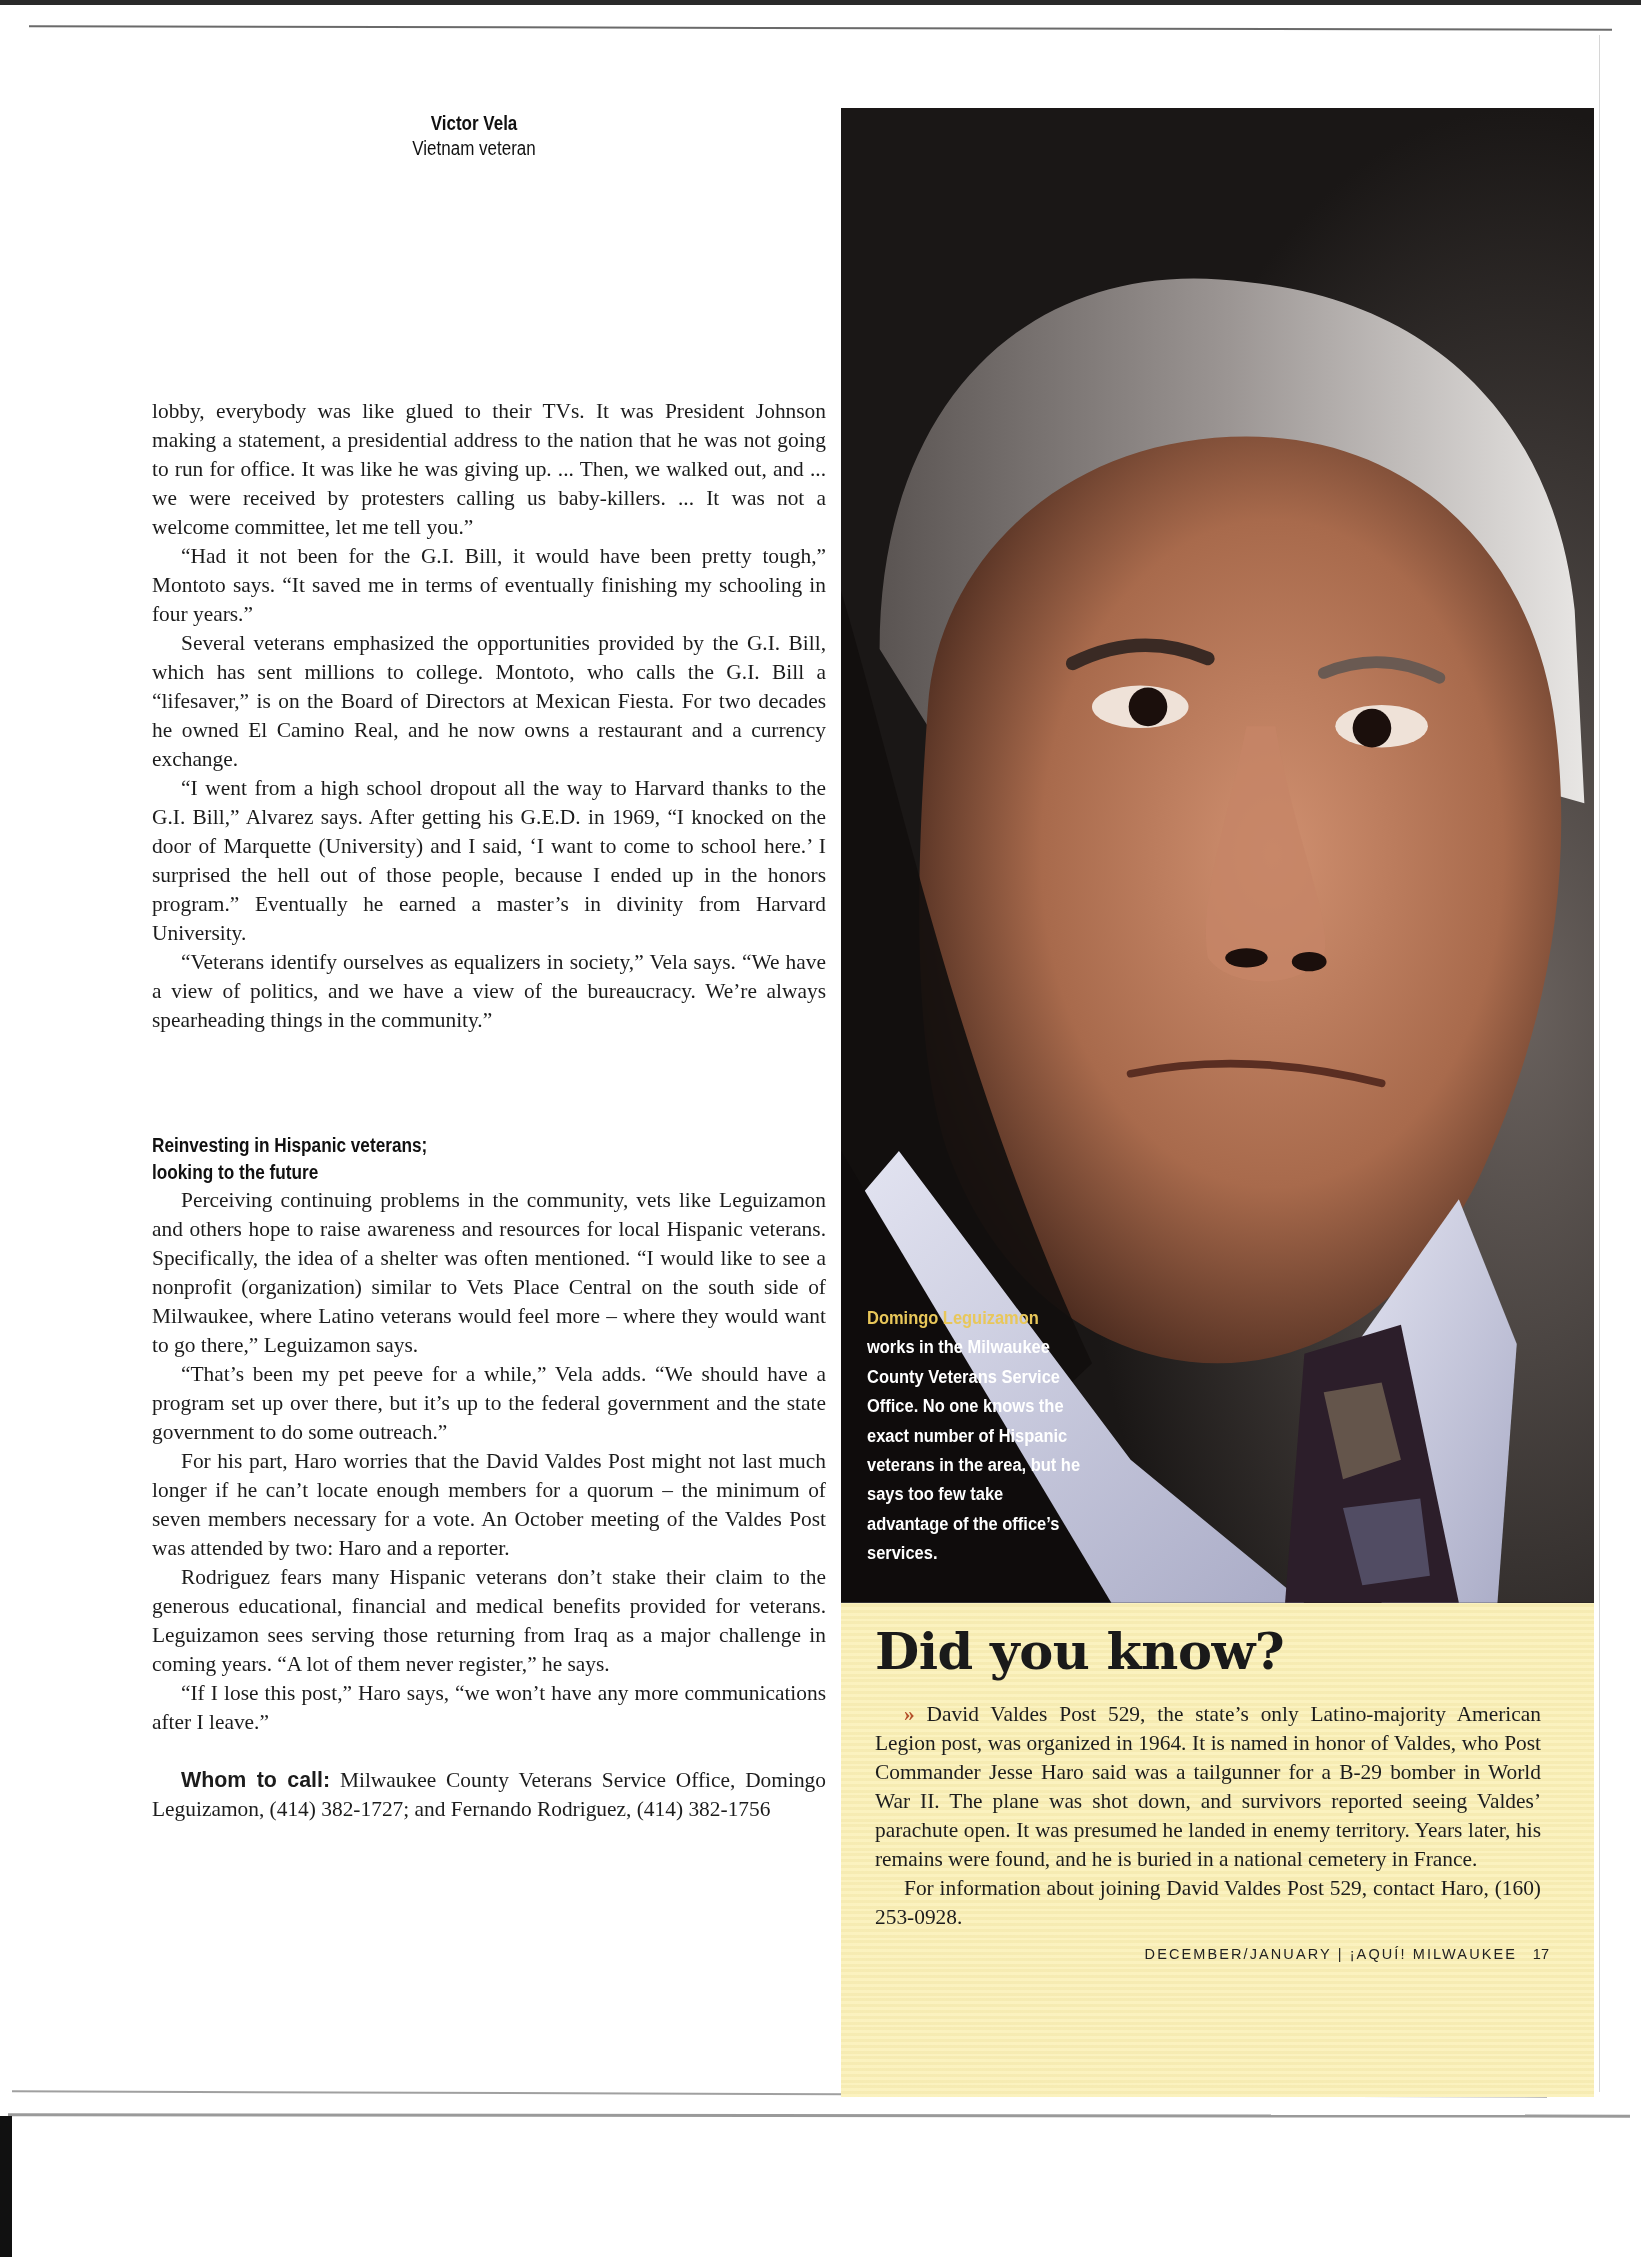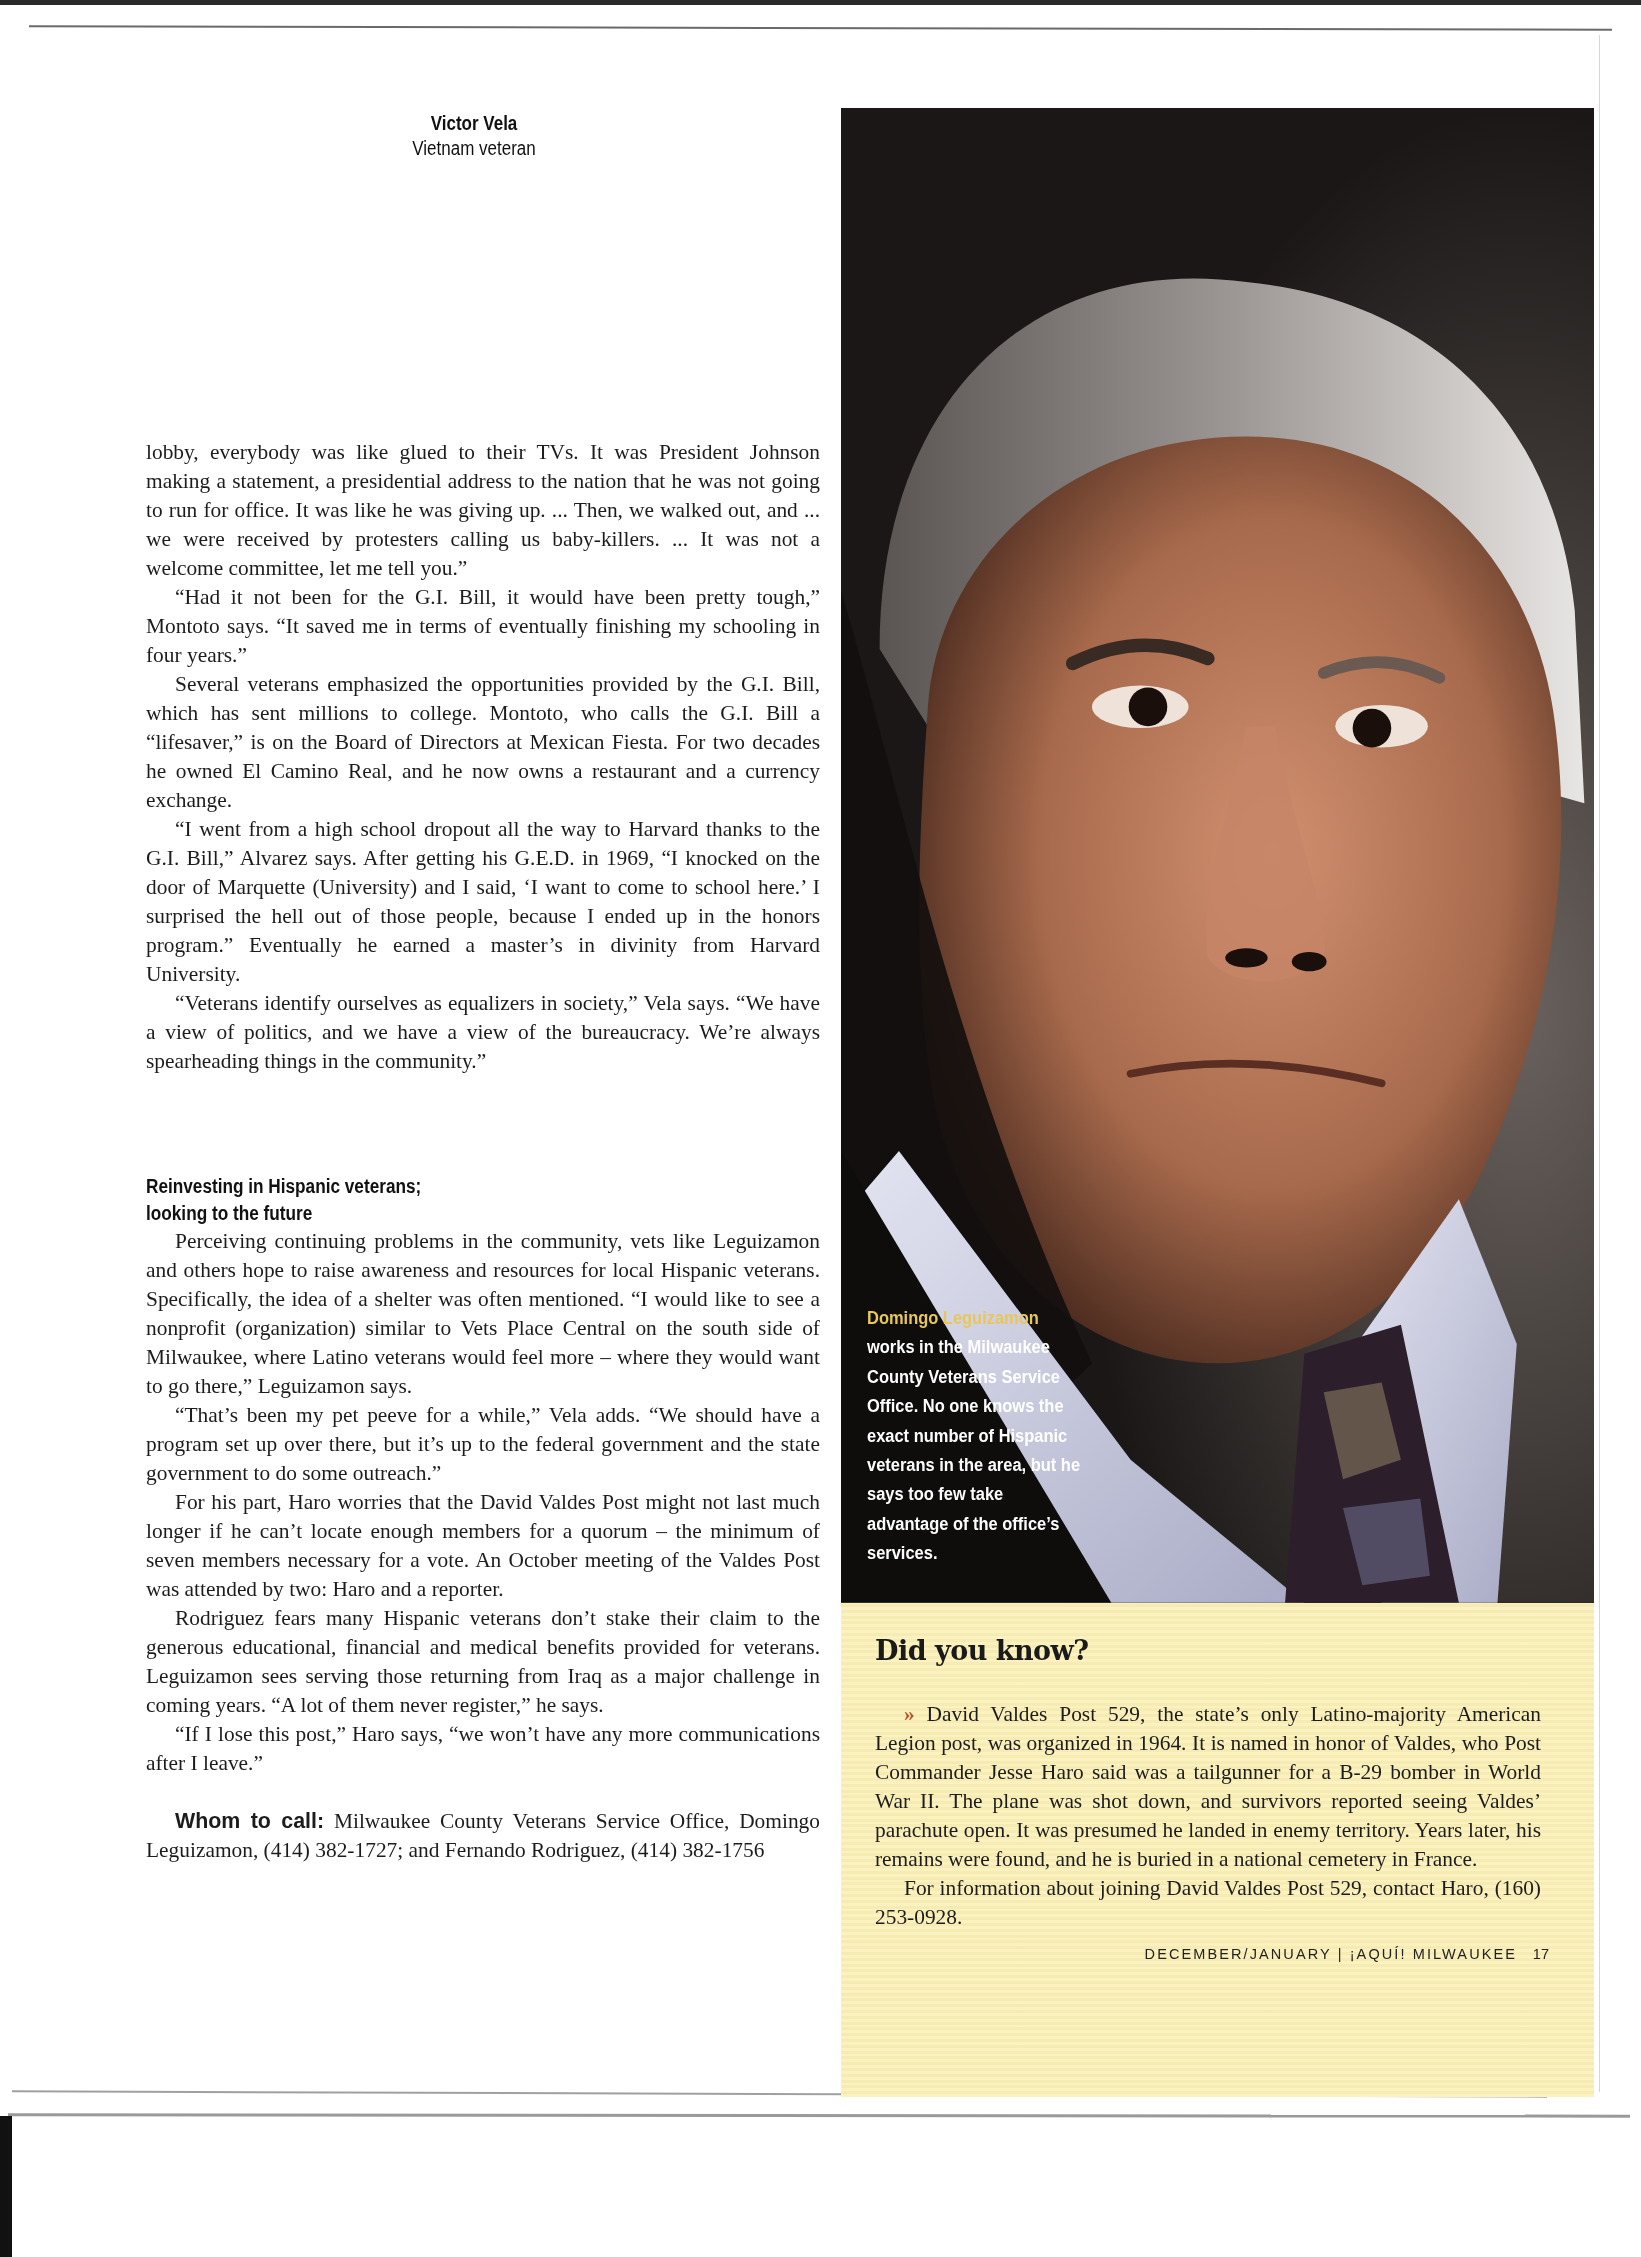--- a/index.html
+++ b/index.html
@@ -22,25 +22,24 @@
     .pullquote {
       font-family: "DejaVu Serif", serif; font-weight: bold;
       font-size: 30px; line-height: 50px; text-align: center;
       color: #3f5a80; margin: 0 0 0 0; letter-spacing: -0.5px;
     }
     .attrib { text-align: center; font-family: "Liberation Sans", sans-serif; margin-top: 13.5px; }
     .attrib-name { font-weight: bold; font-size: 20px; line-height: 25px; color: #111; transform: scaleX(0.85); display: block; }
     .attrib-role { font-size: 20px; line-height: 25px; color: #111; transform: scaleX(0.85); display: block; }
 
     .body-text {
-      position: absolute; left: 146px; width: 674px;
+      position: absolute; left: 152px; width: 674px;
       font-family: "Liberation Serif", serif;
       font-size: 21.4px; line-height: 29px; text-align: justify;
       color: #1c1c1c;
-      margin-top: 41px;
     }
     .body-text p { margin: 0; text-indent: 29px; }
     .body-text p.noindent { text-indent: 0; }
     .sub-head {
       font-family: "Liberation Sans", sans-serif; font-weight: bold;
       font-size: 20px; line-height: 27px; color: #111; margin: 0;
       transform-origin: left; transform: scaleX(0.86); white-space: nowrap;
     }
     .whom-label { font-family: "Liberation Sans", sans-serif; font-weight: bold; }
 
@@ -60,21 +59,21 @@
 
     
     .dyk {
       position: absolute; left: 841px; top: 1603px; width: 753px; height: 494px;
       background: #fbf0b6;
       background-image: repeating-linear-gradient(0deg, rgba(255,255,255,0.12) 0 2.9px, rgba(0,0,0,0.02) 2.9px 5.8px);
     }
     .dyk-title {
       position: absolute; left: 34px; top: 21px;
       font-family: "DejaVu Serif", serif; font-weight: bold;
-      font-size: 27px; line-height: 54px; color: #1a1a1a; letter-spacing: -0.5px;
+      font-size: 51px; line-height: 54px; color: #1a1a1a; letter-spacing: -0.5px;
     }
     .dyk-body {
       position: absolute; left: 34px; top: 97px; width: 666px;
       font-family: "Liberation Serif", serif;
       font-size: 21.4px; line-height: 29px; text-align: justify; color: #1c1c1c;
     }
     .dyk-body p { margin: 0; text-indent: 29px; }
     .raquo { color: #b4502a; font-weight: bold; }
     .folio {
       position: absolute; right: 92px; top: 1946px;

